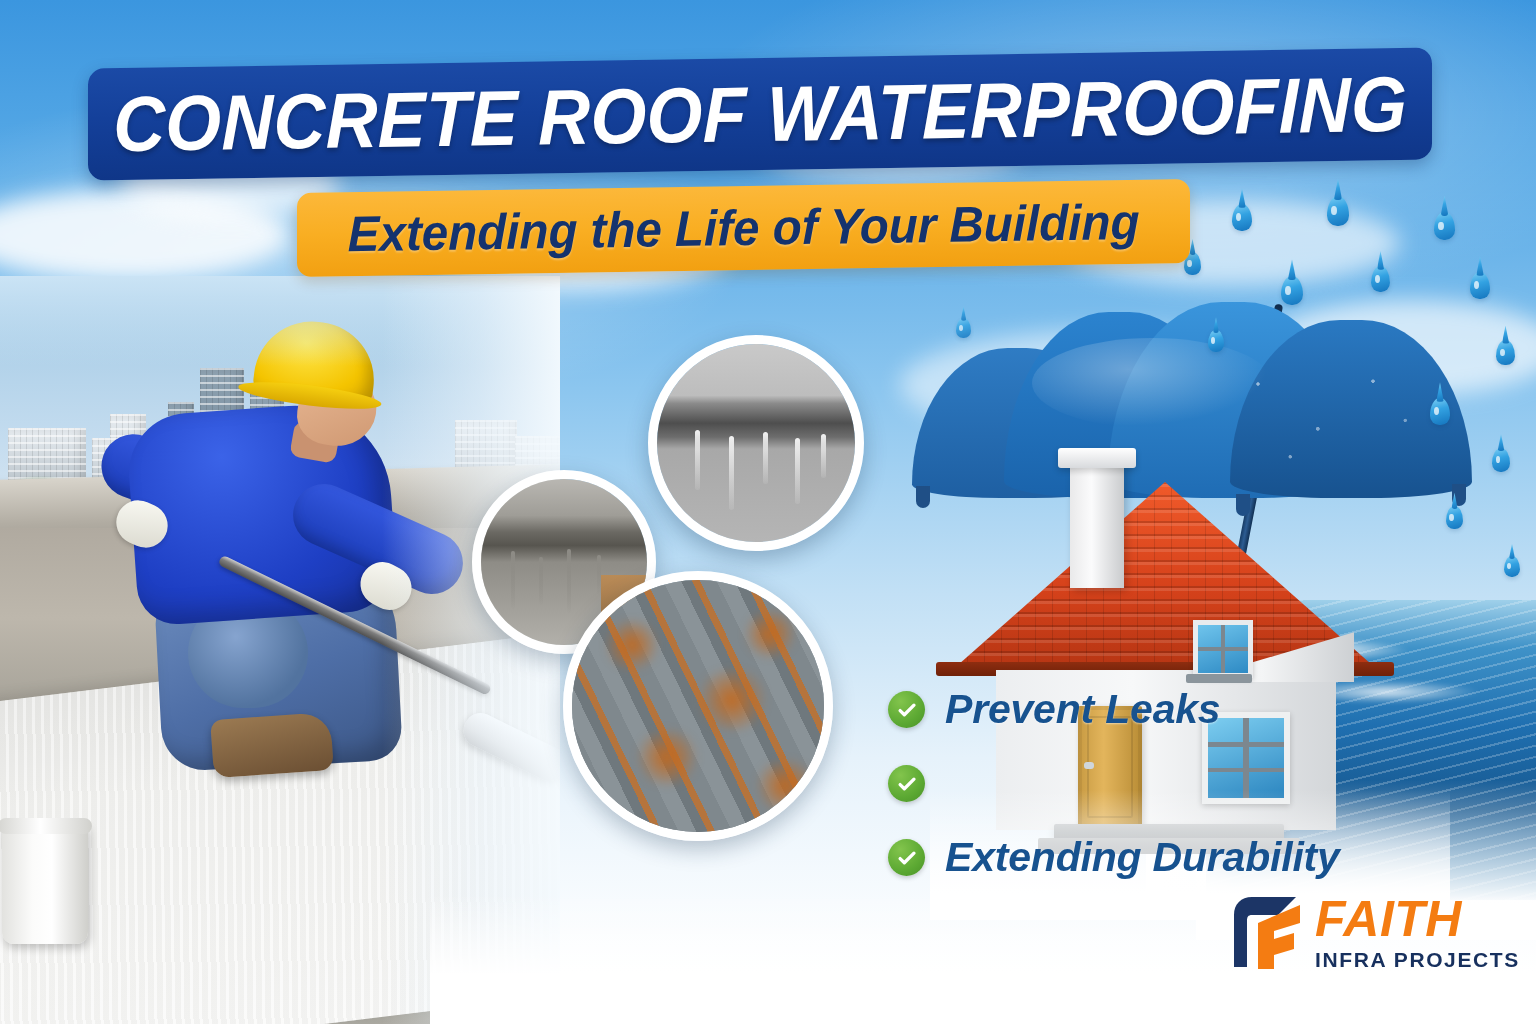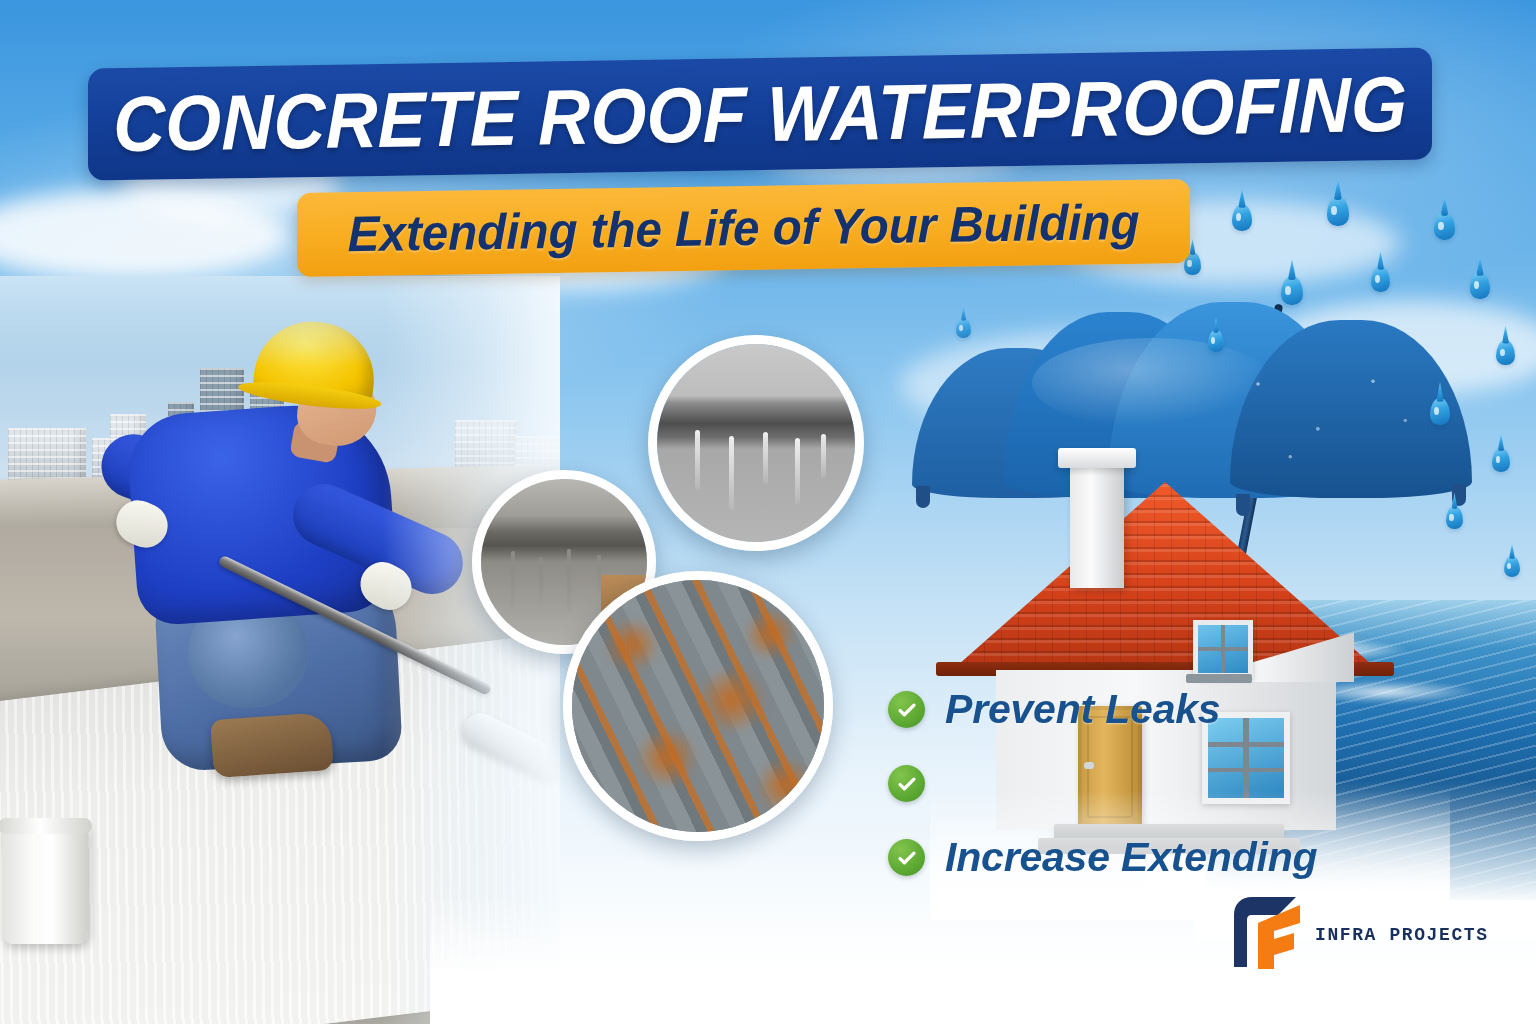--- a/index.html
+++ b/index.html
@@ -241,21 +241,21 @@
   .benefit-label{font-size:41px;font-weight:bold;font-style:italic;color:#17528f;
     white-space:nowrap;letter-spacing:-.2px;
     text-shadow:0 1px 2px rgba(255,255,255,.5);}
 
   
   .logo{position:absolute;left:1228px;top:893px;display:flex;align-items:center;gap:13px;}
   .logo-mark{position:relative;width:74px;height:78px;flex:0 0 auto;}
   .logo-mark svg{width:74px;height:78px;display:block;}
   .logo-words{display:flex;flex-direction:column;align-items:flex-start;line-height:1;}
   .logo-faith{font-size:50px;font-weight:bold;font-style:italic;color:#f47c12;letter-spacing:.5px;}
-  .logo-sub{font-size:18px;font-weight:bold;color:#17305e;letter-spacing:1.6px;margin-top:5px;font-family:Liberation Mono, monospace;}
+  .logo-sub{font-size:21px;font-weight:bold;color:#17305e;letter-spacing:1.6px;margin-top:5px;}
 
   .bottom-white{position:absolute;left:430px;bottom:0;width:1106px;height:130px;
     background:linear-gradient(180deg,rgba(255,255,255,0),#ffffff 62%);pointer-events:none;}
 </style>
 </head>
 <body>
 
 <div class="stage">
 
   <div class="sky"></div>
@@ -443,29 +443,30 @@
             <path d="M4.5 12.6l4.6 4.6L19.6 6.7" fill="none" stroke="#ffffff" stroke-width="3.6" stroke-linecap="round" stroke-linejoin="round"></path>
           </svg>
       </span>
     </div>
     <div class="benefit">
       <span class="check">
         <svg viewBox="0 0 24 24" aria-hidden="true">
             <path d="M4.5 12.6l4.6 4.6L19.6 6.7" fill="none" stroke="#ffffff" stroke-width="3.6" stroke-linecap="round" stroke-linejoin="round"></path>
           </svg>
       </span>
-      <span class="benefit-label">Increase Extending</span>
+      <span class="benefit-label">Extending Durability</span>
     </div>
   </div>
 
   <div class="logo">
     <span class="logo-mark">
       <svg viewBox="0 0 74 78" aria-hidden="true">
         <path d="M6 22 C6 11 13 4 24 4 L68 4 L50 22 L24 22 C20 22 19 24 19 28 L19 74 L6 74 Z" fill="#1c3566"></path>
         <path d="M30 30 L72 12 L72 30 L46 38 L46 46 L66 40 L66 56 L46 62 L46 76 L30 76 Z" fill="#f47c12"></path>
       </svg>
     </span>
     <span class="logo-words">
+      <span class="logo-faith">FAITH</span>
       <span class="logo-sub">INFRA PROJECTS</span>
     </span>
   </div>
 
 </div>
 
 </body></html>

